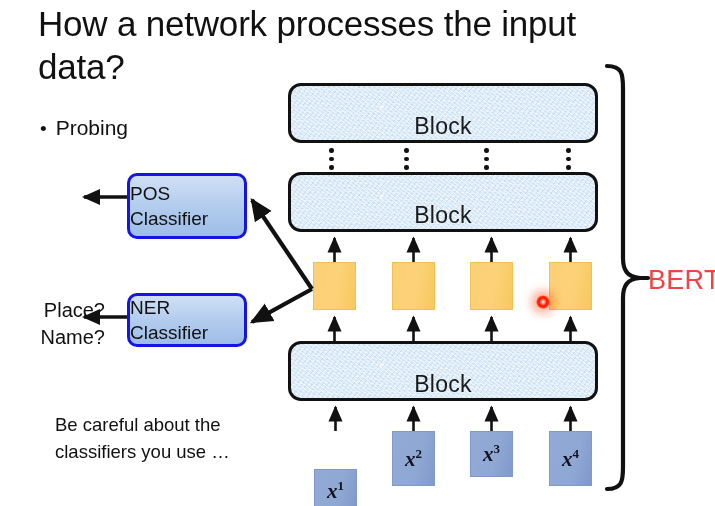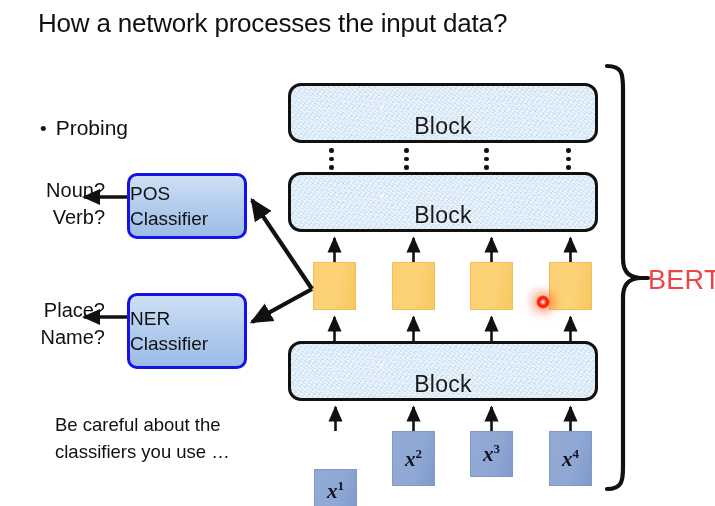--- a/index.html
+++ b/index.html
@@ -17,21 +17,21 @@
     background: #ffffff;
     overflow: hidden;
   }
 
   
   #title {
     position: absolute;
     left: 38px;
     top: 2px;
     width: 560px;
-    font-size: 26px;
+    font-size: 35px;
     line-height: 43px;
     color: #111111;
     font-weight: 300;
     letter-spacing: -0.2px;
   }
 
   
   #bullet-row {
     position: absolute;
     left: 40px;
@@ -268,29 +268,25 @@
     <span class="input-label">
       <span>x</span><sup>4</sup>
     </span>
   </div>
 
   <div class="classifier" style="left:127px; top:173px; width:120px; height:66px;">
     <span>POS</span>
     <span>Classifier</span>
   </div>
 
-  <div class="classifier" style="left:127px; top:293px; width:120px; height:76px;">
+  <div class="classifier" style="left:127px; top:293px; width:120px; height:54px;">
     <span>NER</span>
     <span>Classifier</span>
   </div>
 
-  <div class="side-label" style="left:5px; top:177px; width:100px;">
-    <div>Noun?</div>
-    <div>Verb?</div>
-  </div>
 
   <div class="side-label" style="left:5px; top:297px; width:100px;">
     <div>Place?</div>
     <div>Name?</div>
   </div>
 
   <div id="bert-label">BERT</div>
 
   <div id="laser-dot"></div>
 

